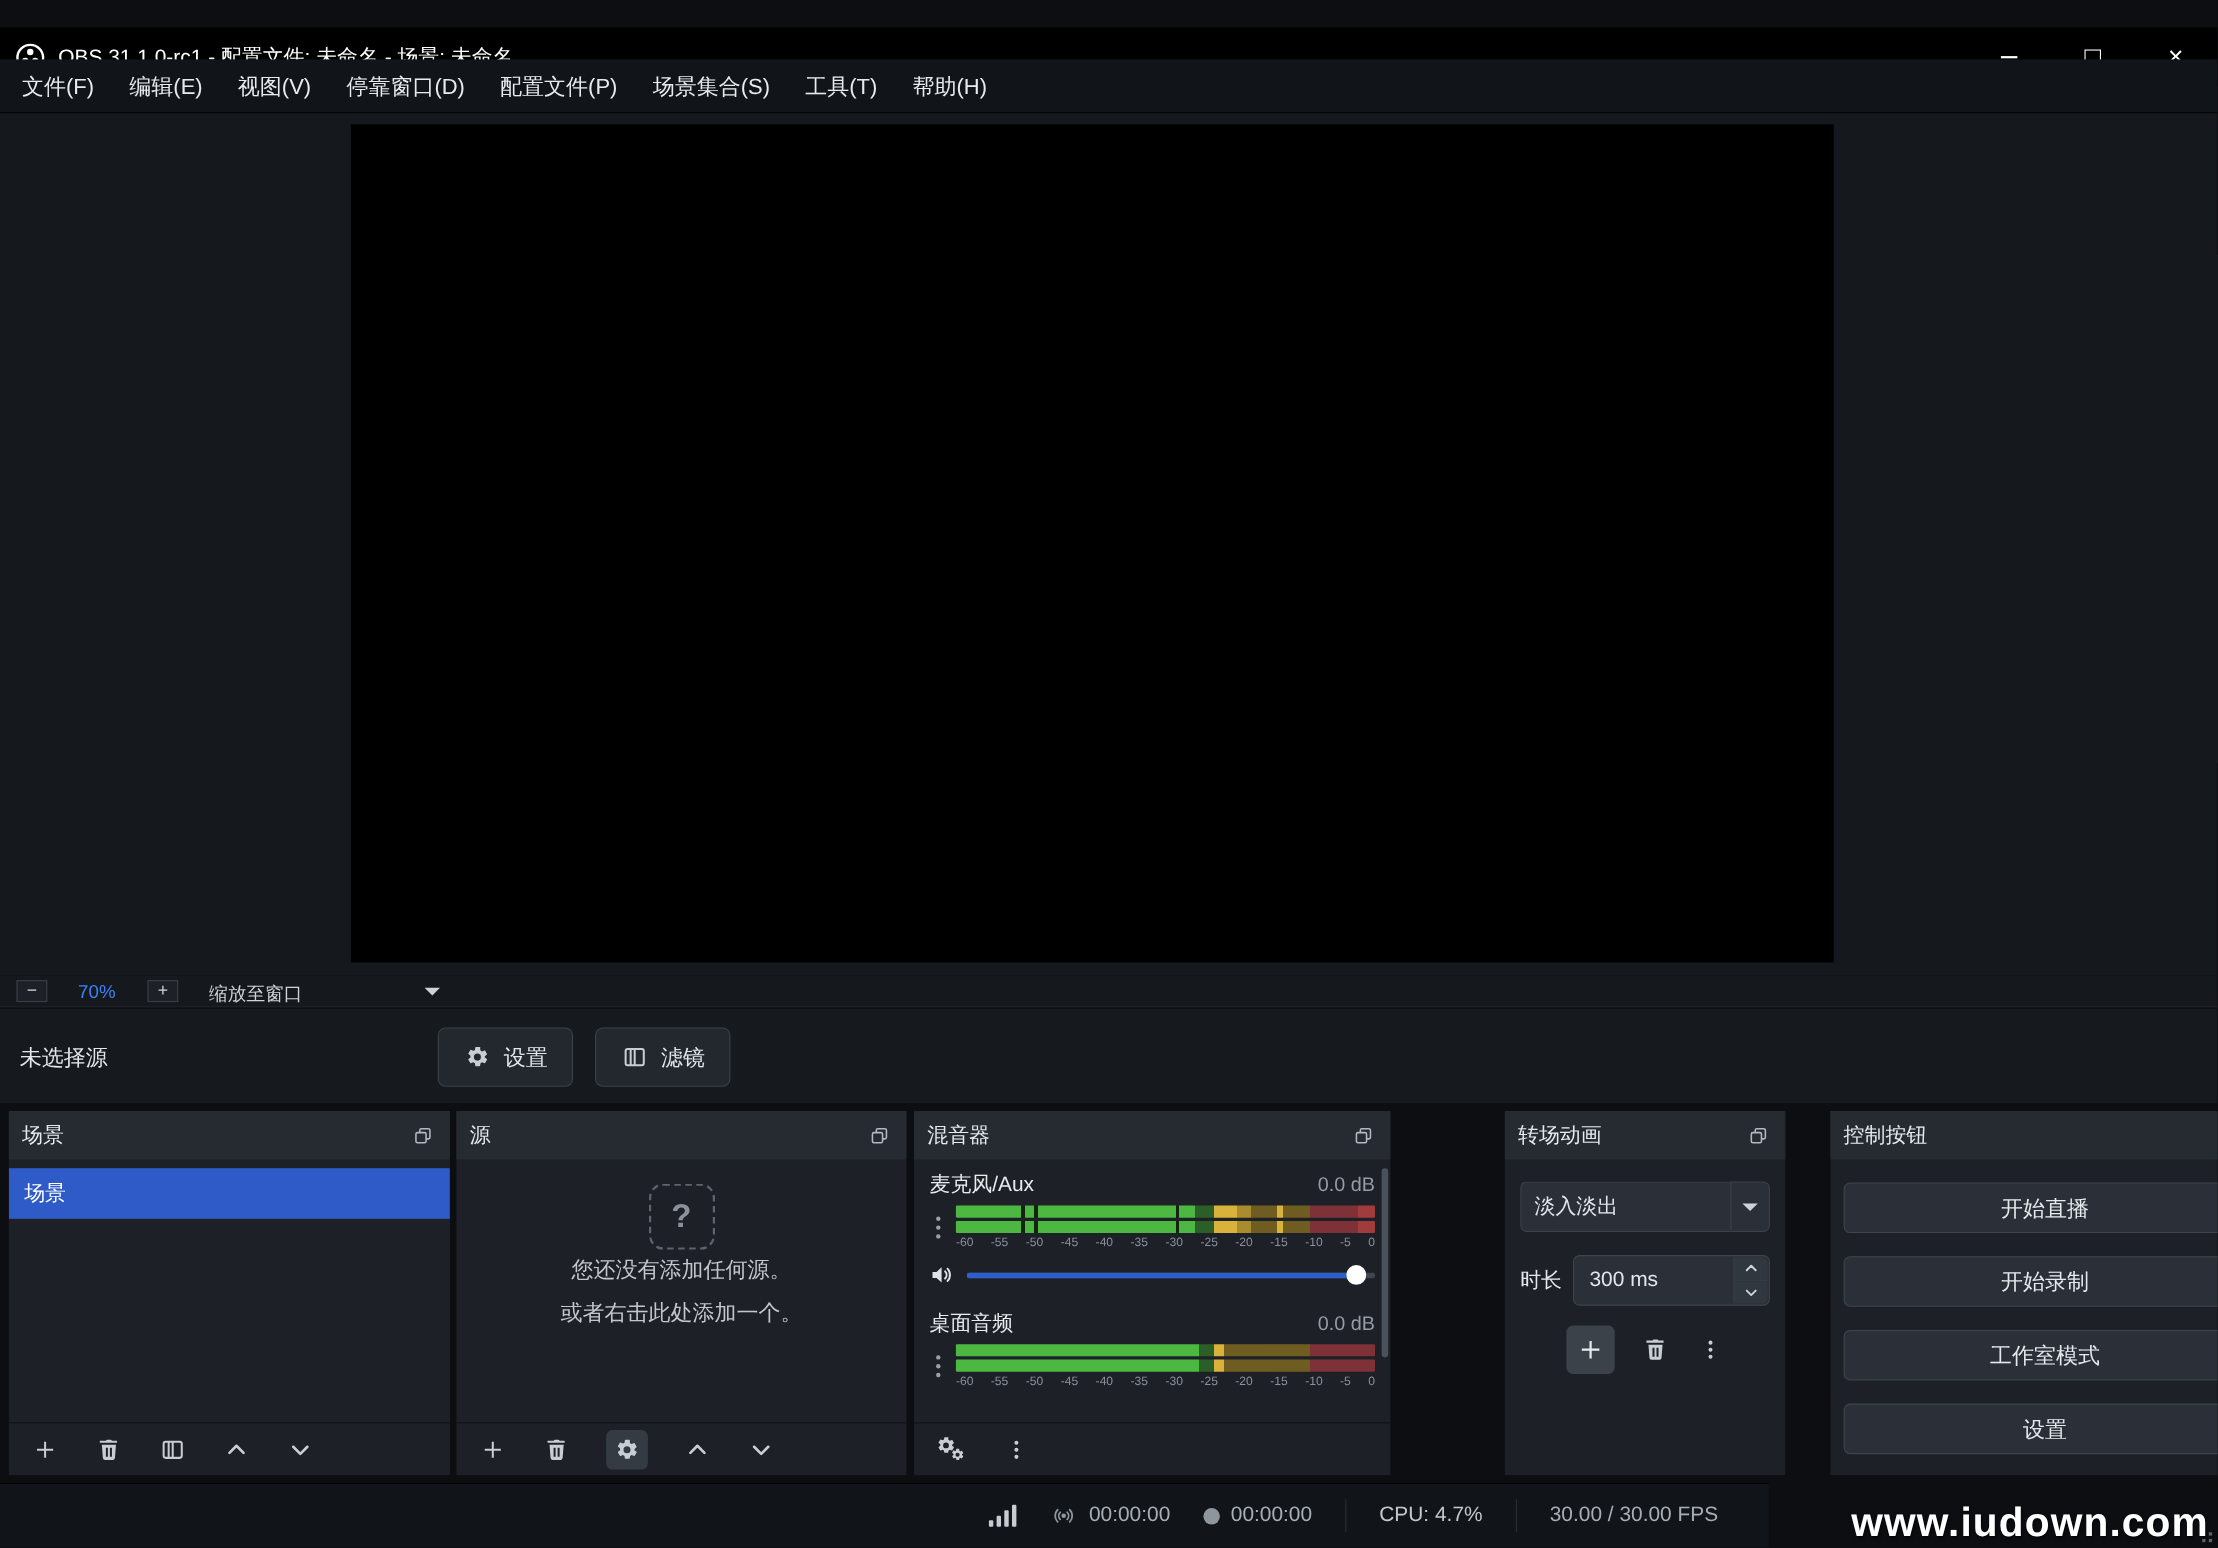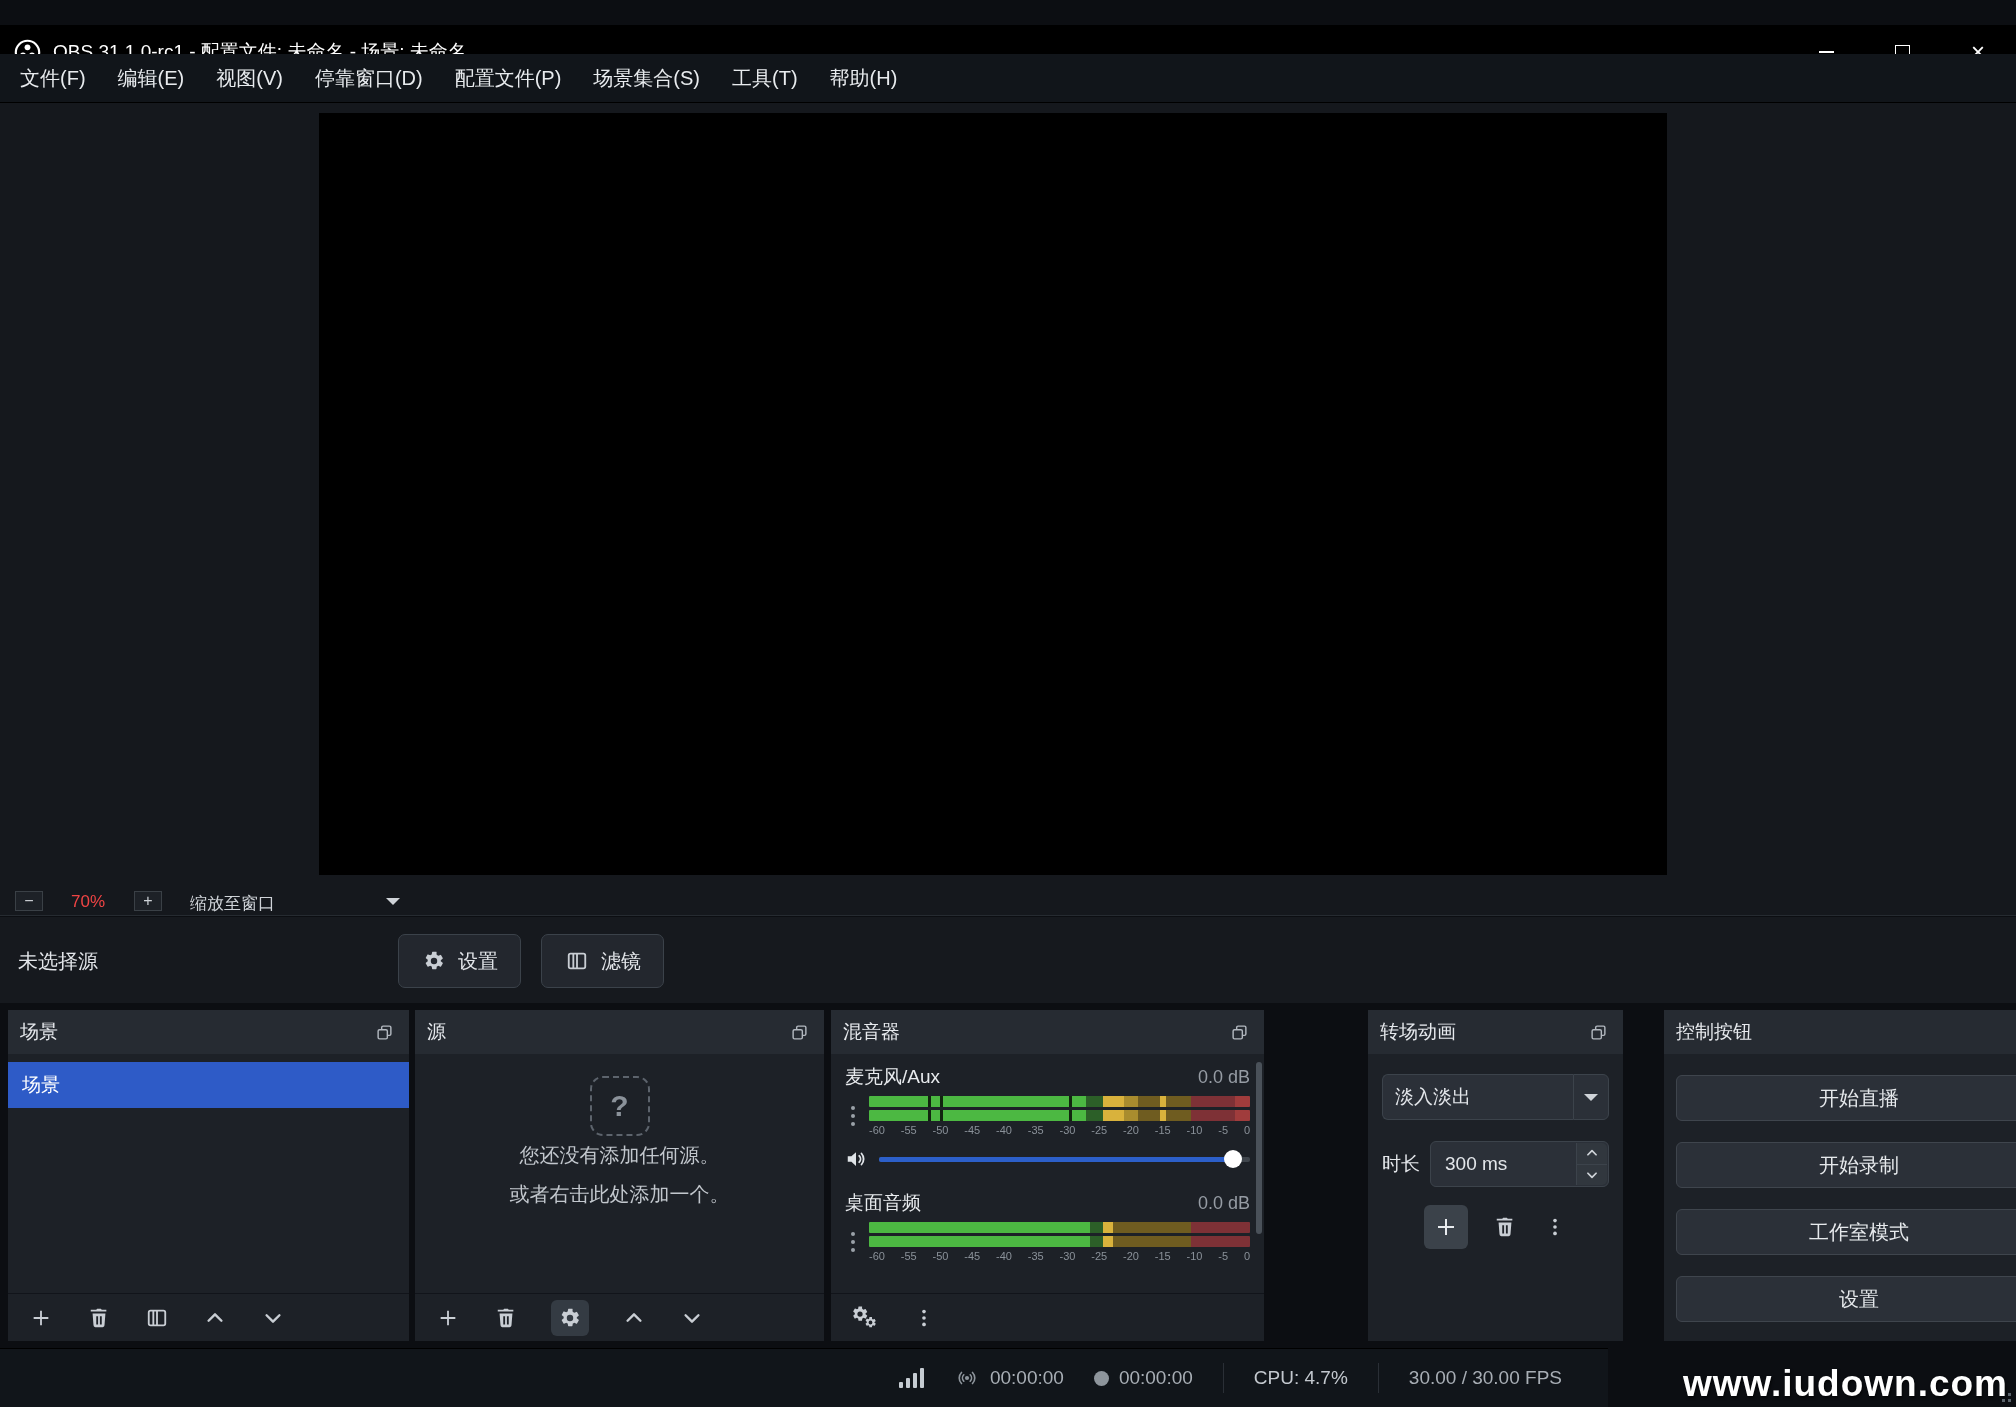--- a/index.html
+++ b/index.html
@@ -24,21 +24,21 @@
     display:flex;align-items:center;padding-left:4px;box-sizing:border-box;border-bottom:1px solid #000;}
   .menu-item{padding:0 16px;font-size:20px;color:#e8ebee;height:100%;display:flex;align-items:center;cursor:default;}
   
   .preview-bg{position:absolute;left:0;top:103px;width:2016px;height:784px;background:#15181d;}
   .canvas{position:absolute;left:319px;top:113px;width:1348px;height:762px;background:#000;}
   
   .zoombar{position:absolute;left:0;top:887px;width:2016px;height:29px;background:#15181d;
     border-bottom:1px solid #262b31;box-sizing:border-box;}
   .zbtn{position:absolute;top:4px;width:28px;height:20px;border:1px solid #3a4046;background:#1d2127;
     color:#cfd3d8;font-size:16px;line-height:18px;text-align:center;box-sizing:border-box;}
-  .zlevel{position:absolute;left:71px;top:5px;font-size:17px;color:#ef4444;}
+  .zlevel{position:absolute;left:71px;top:5px;font-size:17px;color:#3b82f6;}
   .zfit{position:absolute;left:190px;top:5px;font-size:17px;color:#cfd3d8;}
   .zcaret{position:absolute;left:386px;top:11px;width:0;height:0;border:7px solid transparent;border-top-color:#cfd3d8;}
   
   .contextbar{position:absolute;left:0;top:916px;width:2016px;height:87px;background:#16191e;border-top:1px solid #0c0e12;box-sizing:border-box;}
   .no-source{position:absolute;left:18px;top:31px;font-size:20px;color:#e3e6ea;text-align:right;}
   .cbtn{position:absolute;top:17px;height:54px;display:flex;align-items:center;gap:11px;padding:0 22px;
     background:#23272e;border:1px solid #3b424a;border-radius:7px;font-size:20px;color:#e3e6ea;box-sizing:border-box;cursor:default;}
   #btn-settings{left:398px;} #btn-filters{left:541px;}
   
   .panel{position:absolute;top:1010px;height:331px;background:#1d2127;box-sizing:border-box;}

